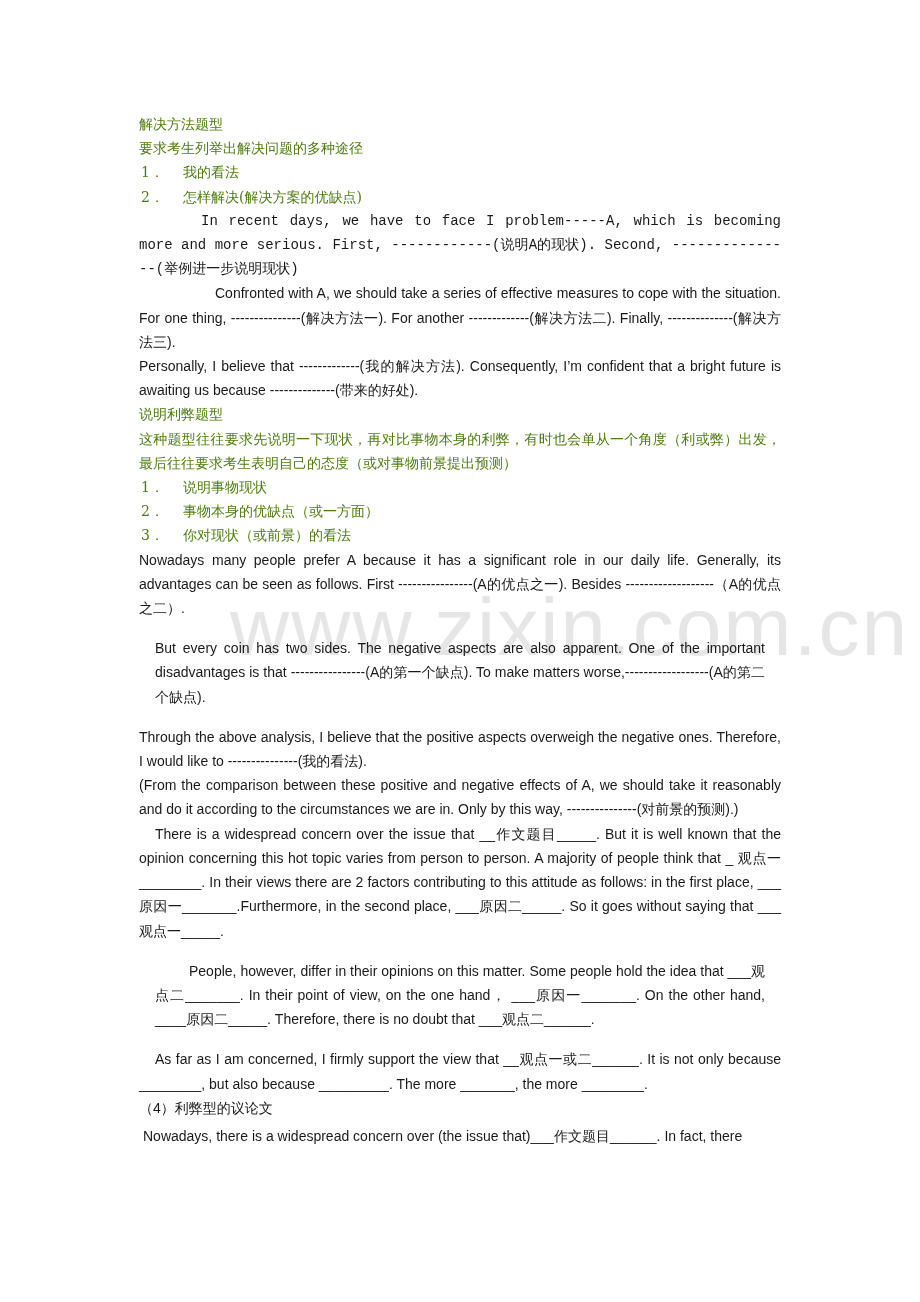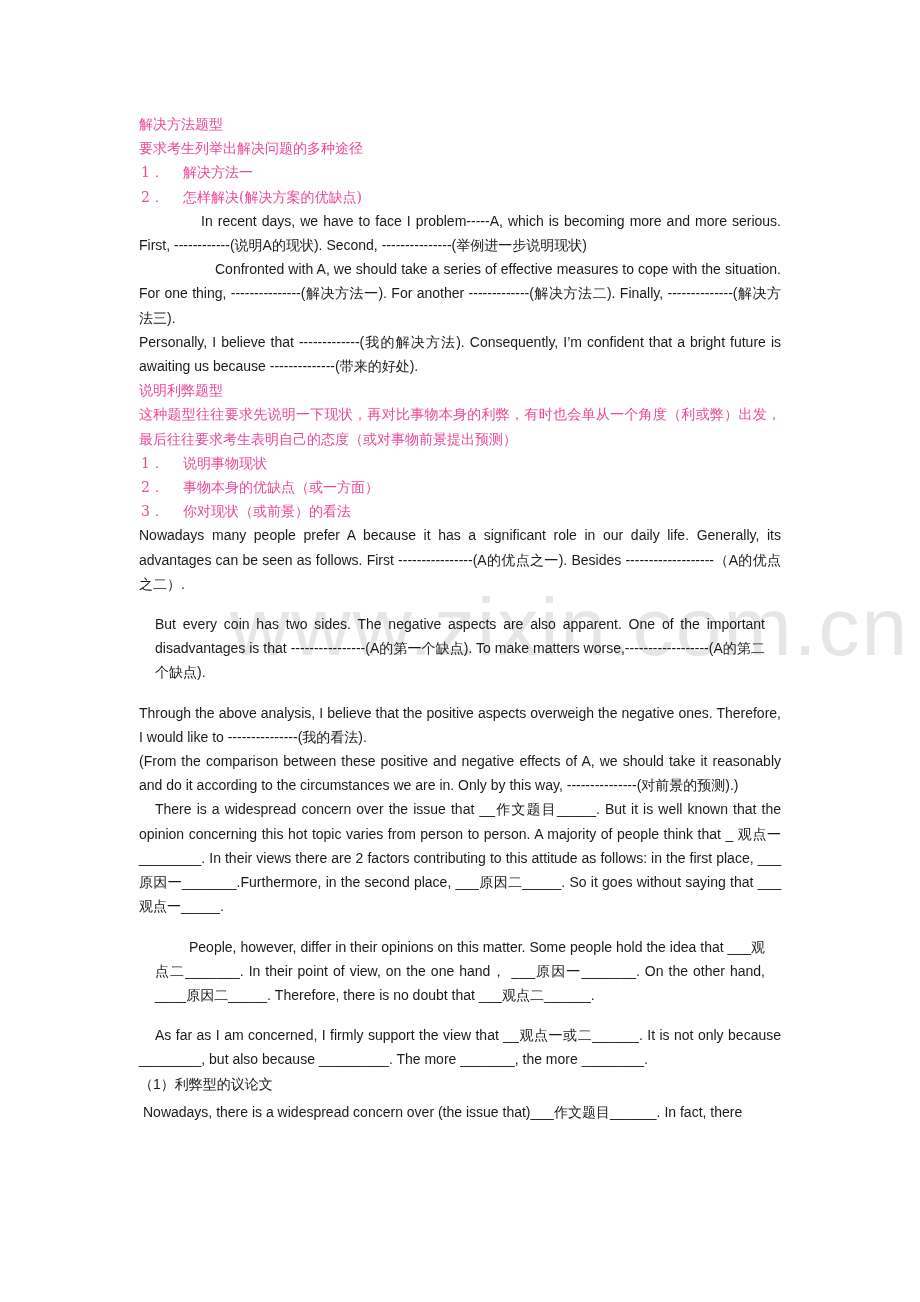--- a/index.html
+++ b/index.html
@@ -3,23 +3,23 @@
 <meta charset="utf-8">
 <style>
   html, body { margin: 0; padding: 0; background: #ffffff; }
   body { width: 920px; height: 1302px; position: relative; overflow: hidden; }
   .page {
     position: absolute; left: 139px; top: 112px; width: 642px;
     font-family: "Liberation Sans", "DejaVu Sans", sans-serif;
     font-size: 14px; line-height: 24.2px; color: #1a1a1a;
   }
   .line { display: block; min-height: 24.2px; }
-  .cn { font-family: "DejaVu Serif", "Liberation Serif", serif; color: #ec4899; }
+  .cn { font-family: "DejaVu Serif", "Liberation Serif", serif; color: #4d7c0f; }
   .justify { text-align: justify; text-align-last: left; }
-  .indent1 { text-indent: 62px; }
+  .indent1 { text-indent: 62px; font-family: Liberation Mono, monospace; }
   .indent2 { text-indent: 76px; }
   .indent3 { text-indent: 16px; }
   .indent4 { text-indent: 34px; }
   .num { display: inline-block; width: 42px; padding-left: 2px; }
   .watermark {
     position: absolute; left: 230px; top: 582px; width: 470px; height: 90px;
     font-family: "Liberation Sans", "DejaVu Sans", sans-serif;
     font-size: 82px; line-height: 90px; color: #e6e6e6; letter-spacing: 2px;
     pointer-events: none; z-index: 0; white-space: nowrap;
   }
@@ -28,21 +28,21 @@
 </head>
 <body>
 
 <div class="watermark">www.zixin.com.cn</div>
 
 <div class="page">
 
   <span class="line cn">解决方法题型</span>
   <span class="line cn">要求考生列举出解决问题的多种途径</span>
   <span class="line">
-    <span class="num cn">1．</span><span class="cn">解决方法一</span>
+    <span class="num cn">1．</span><span class="cn">我的看法</span>
   </span>
   <span class="line">
     <span class="num cn">2．</span><span class="cn">怎样解决(解决方案的优缺点)</span>
   </span>
   <p class="line justify indent1" style="margin:0">In recent days, we have to face I problem-----A, which is becoming more and more serious. First, ------------(说明A的现状). Second, ---------------(举例进一步说明现状)</p>
   <p class="line justify indent2" style="margin:0">Confronted with A, we should take a series of effective measures to cope with the situation. For one thing, ---------------(解决方法一). For another -------------(解决方法二). Finally, --------------(解决方法三).</p>
   <p class="line justify" style="margin:0">Personally, I believe that -------------(我的解决方法). Consequently, I’m confident that a bright future is awaiting us because --------------(带来的好处).</p>
 
   <span class="line cn">说明利弊题型</span>
   <p class="line cn justify" style="margin:0">这种题型往往要求先说明一下现状，再对比事物本身的利弊，有时也会单从一个角度（利或弊）出发，最后往往要求考生表明自己的态度（或对事物前景提出预测）</p>
@@ -56,16 +56,16 @@
     <span class="num cn">3．</span><span class="cn">你对现状（或前景）的看法</span>
   </span>
   <p class="line justify" style="margin:0">Nowadays many people prefer A because it has a significant role in our daily life. Generally, its advantages can be seen as follows. First ----------------(A的优点之一). Besides -------------------（A的优点之二）.</p>
   <p class="line justify" style="margin:16px">But every coin has two sides. The negative aspects are also apparent. One of the important disadvantages is that ----------------(A的第一个缺点). To make matters worse,------------------(A的第二个缺点).</p>
   <p class="line justify" style="margin:0">Through the above analysis, I believe that the positive aspects overweigh the negative ones. Therefore, I would like to ---------------(我的看法).</p>
   <p class="line justify" style="margin:0">(From the comparison between these positive and negative effects of A, we should take it reasonably and do it according to the circumstances we are in. Only by this way, ---------------(对前景的预测).)</p>
 
   <p class="line justify indent3" style="margin:0">There is a widespread concern over the issue that __作文题目_____. But it is well known that the opinion concerning this hot topic varies from person to person. A majority of people think that _ 观点一________. In their views there are 2 factors contributing to this attitude as follows: in the first place, ___原因一_______.Furthermore, in the second place, ___原因二_____. So it goes without saying that ___观点一_____.</p>
   <p class="line justify indent4" style="margin:16px">People, however, differ in their opinions on this matter. Some people hold the idea that ___观点二_______. In their point of view, on the one hand， ___原因一_______. On the other hand, ____原因二_____. Therefore, there is no doubt that ___观点二______.</p>
   <p class="line justify indent3" style="margin:0">As far as I am concerned, I firmly support the view that __观点一或二______. It is not only because ________, but also because _________. The more _______, the more ________.</p>
-  <span class="line">（1）利弊型的议论文</span>
+  <span class="line">（4）利弊型的议论文</span>
   <p class="line justify" style="margin:4px">Nowadays, there is a widespread concern over (the issue that)___作文题目______. In fact, there</p>
 
 </div>
 
 </body></html>

